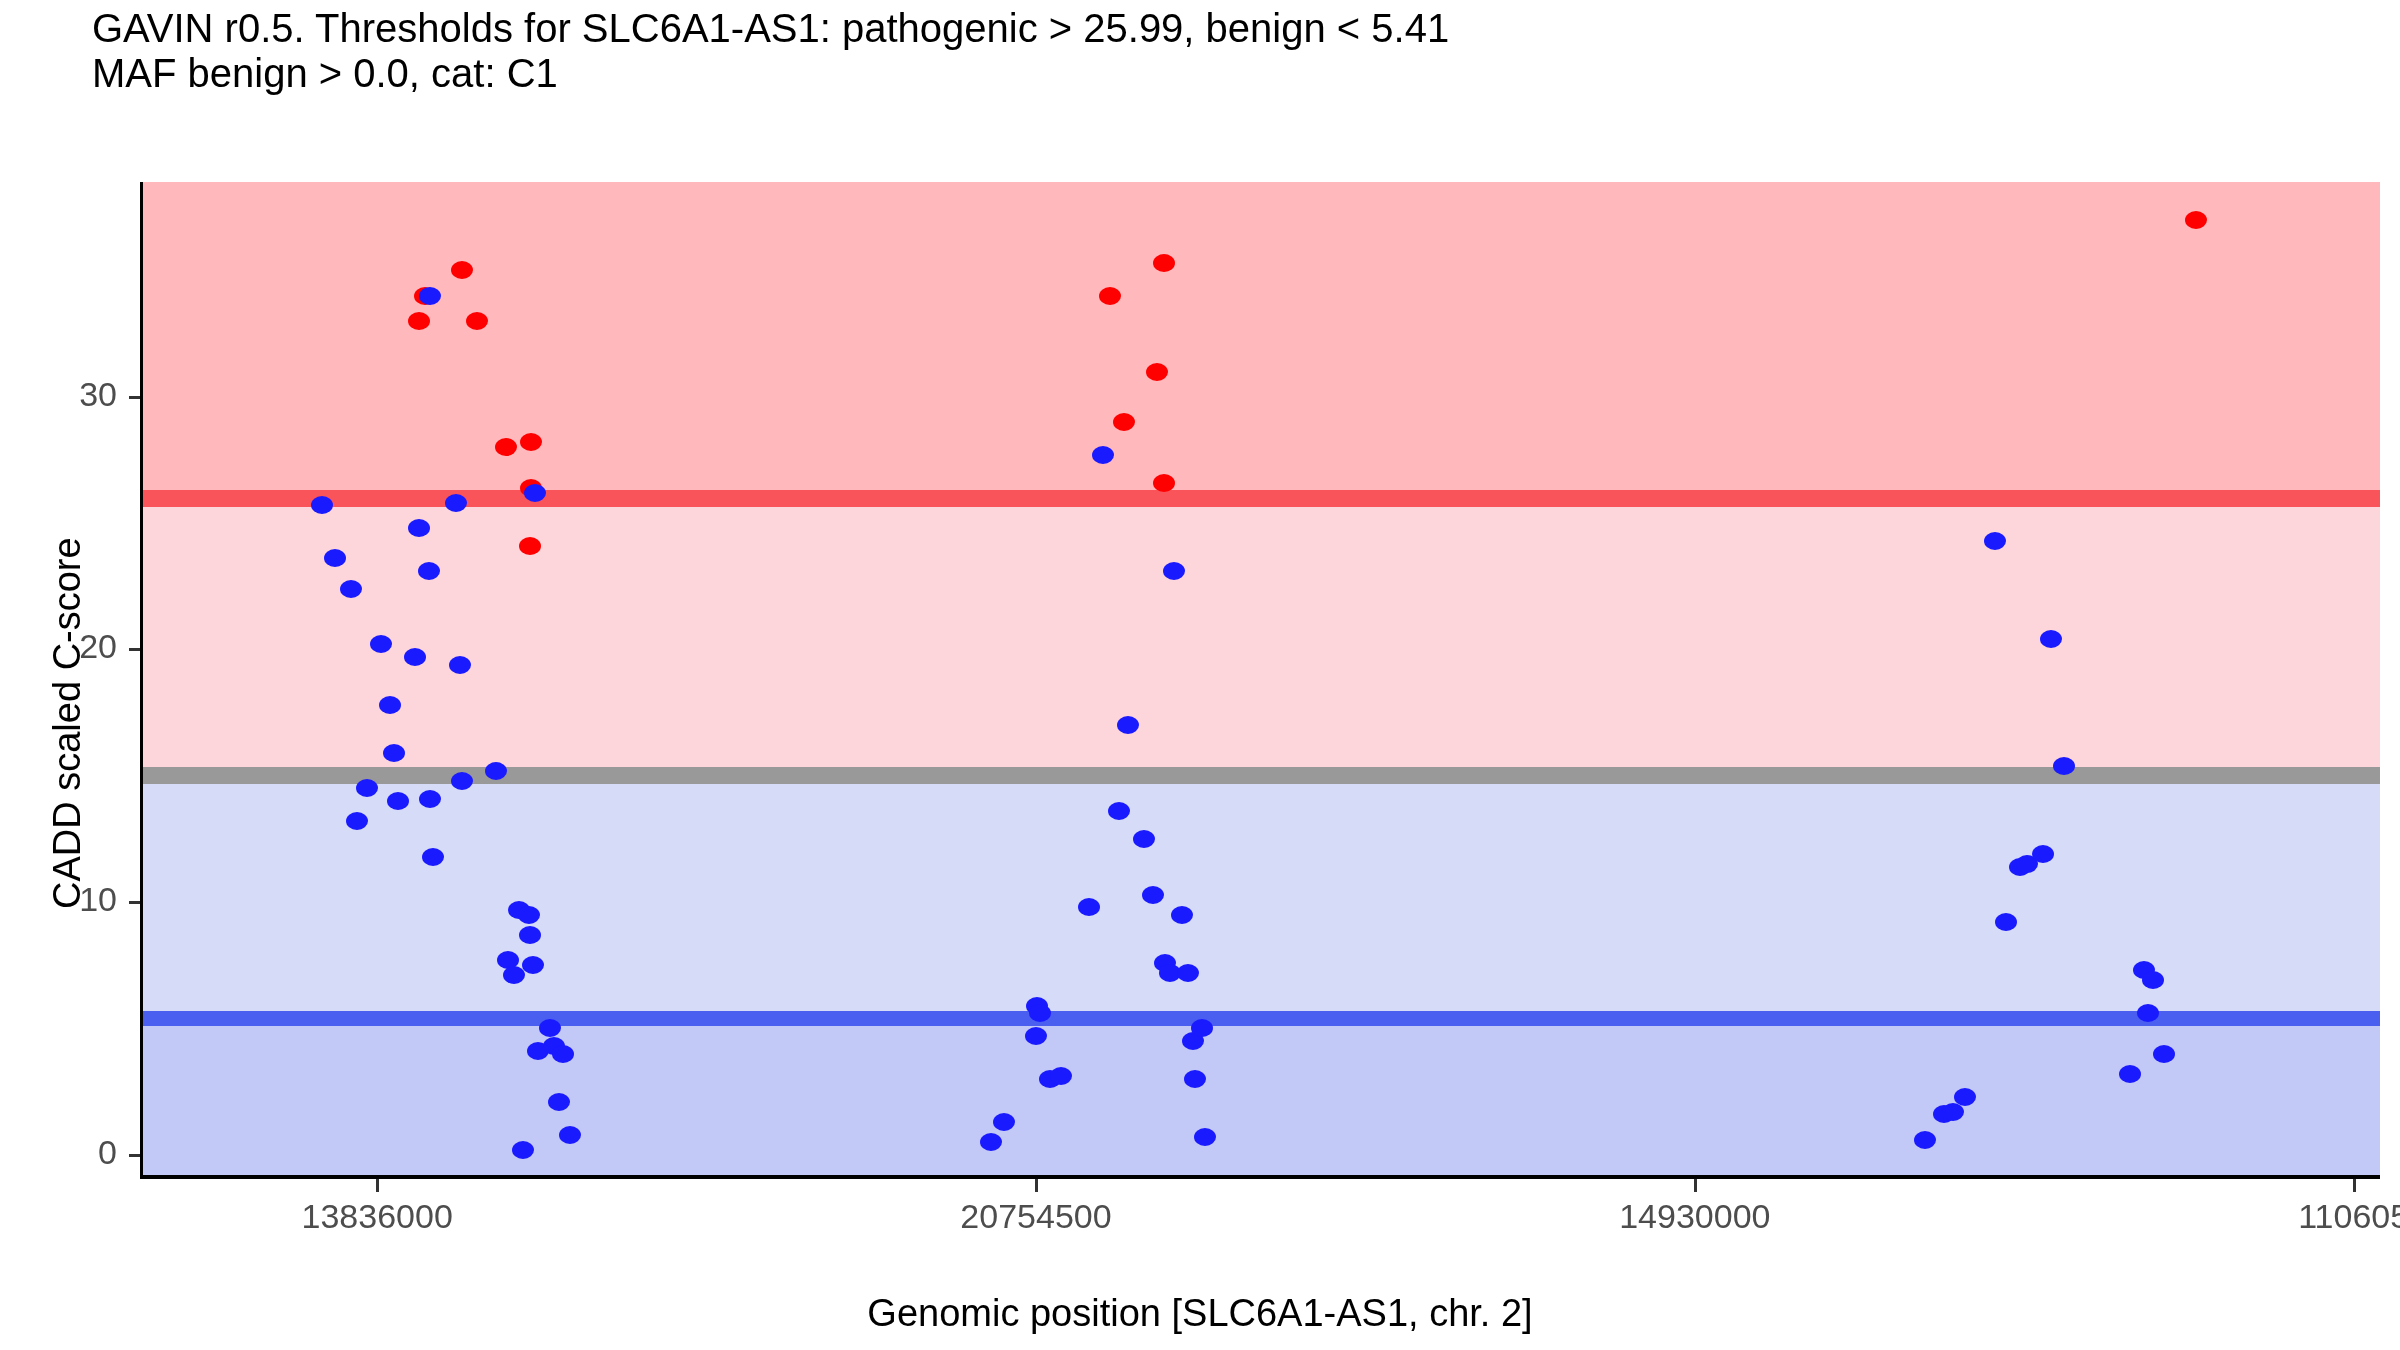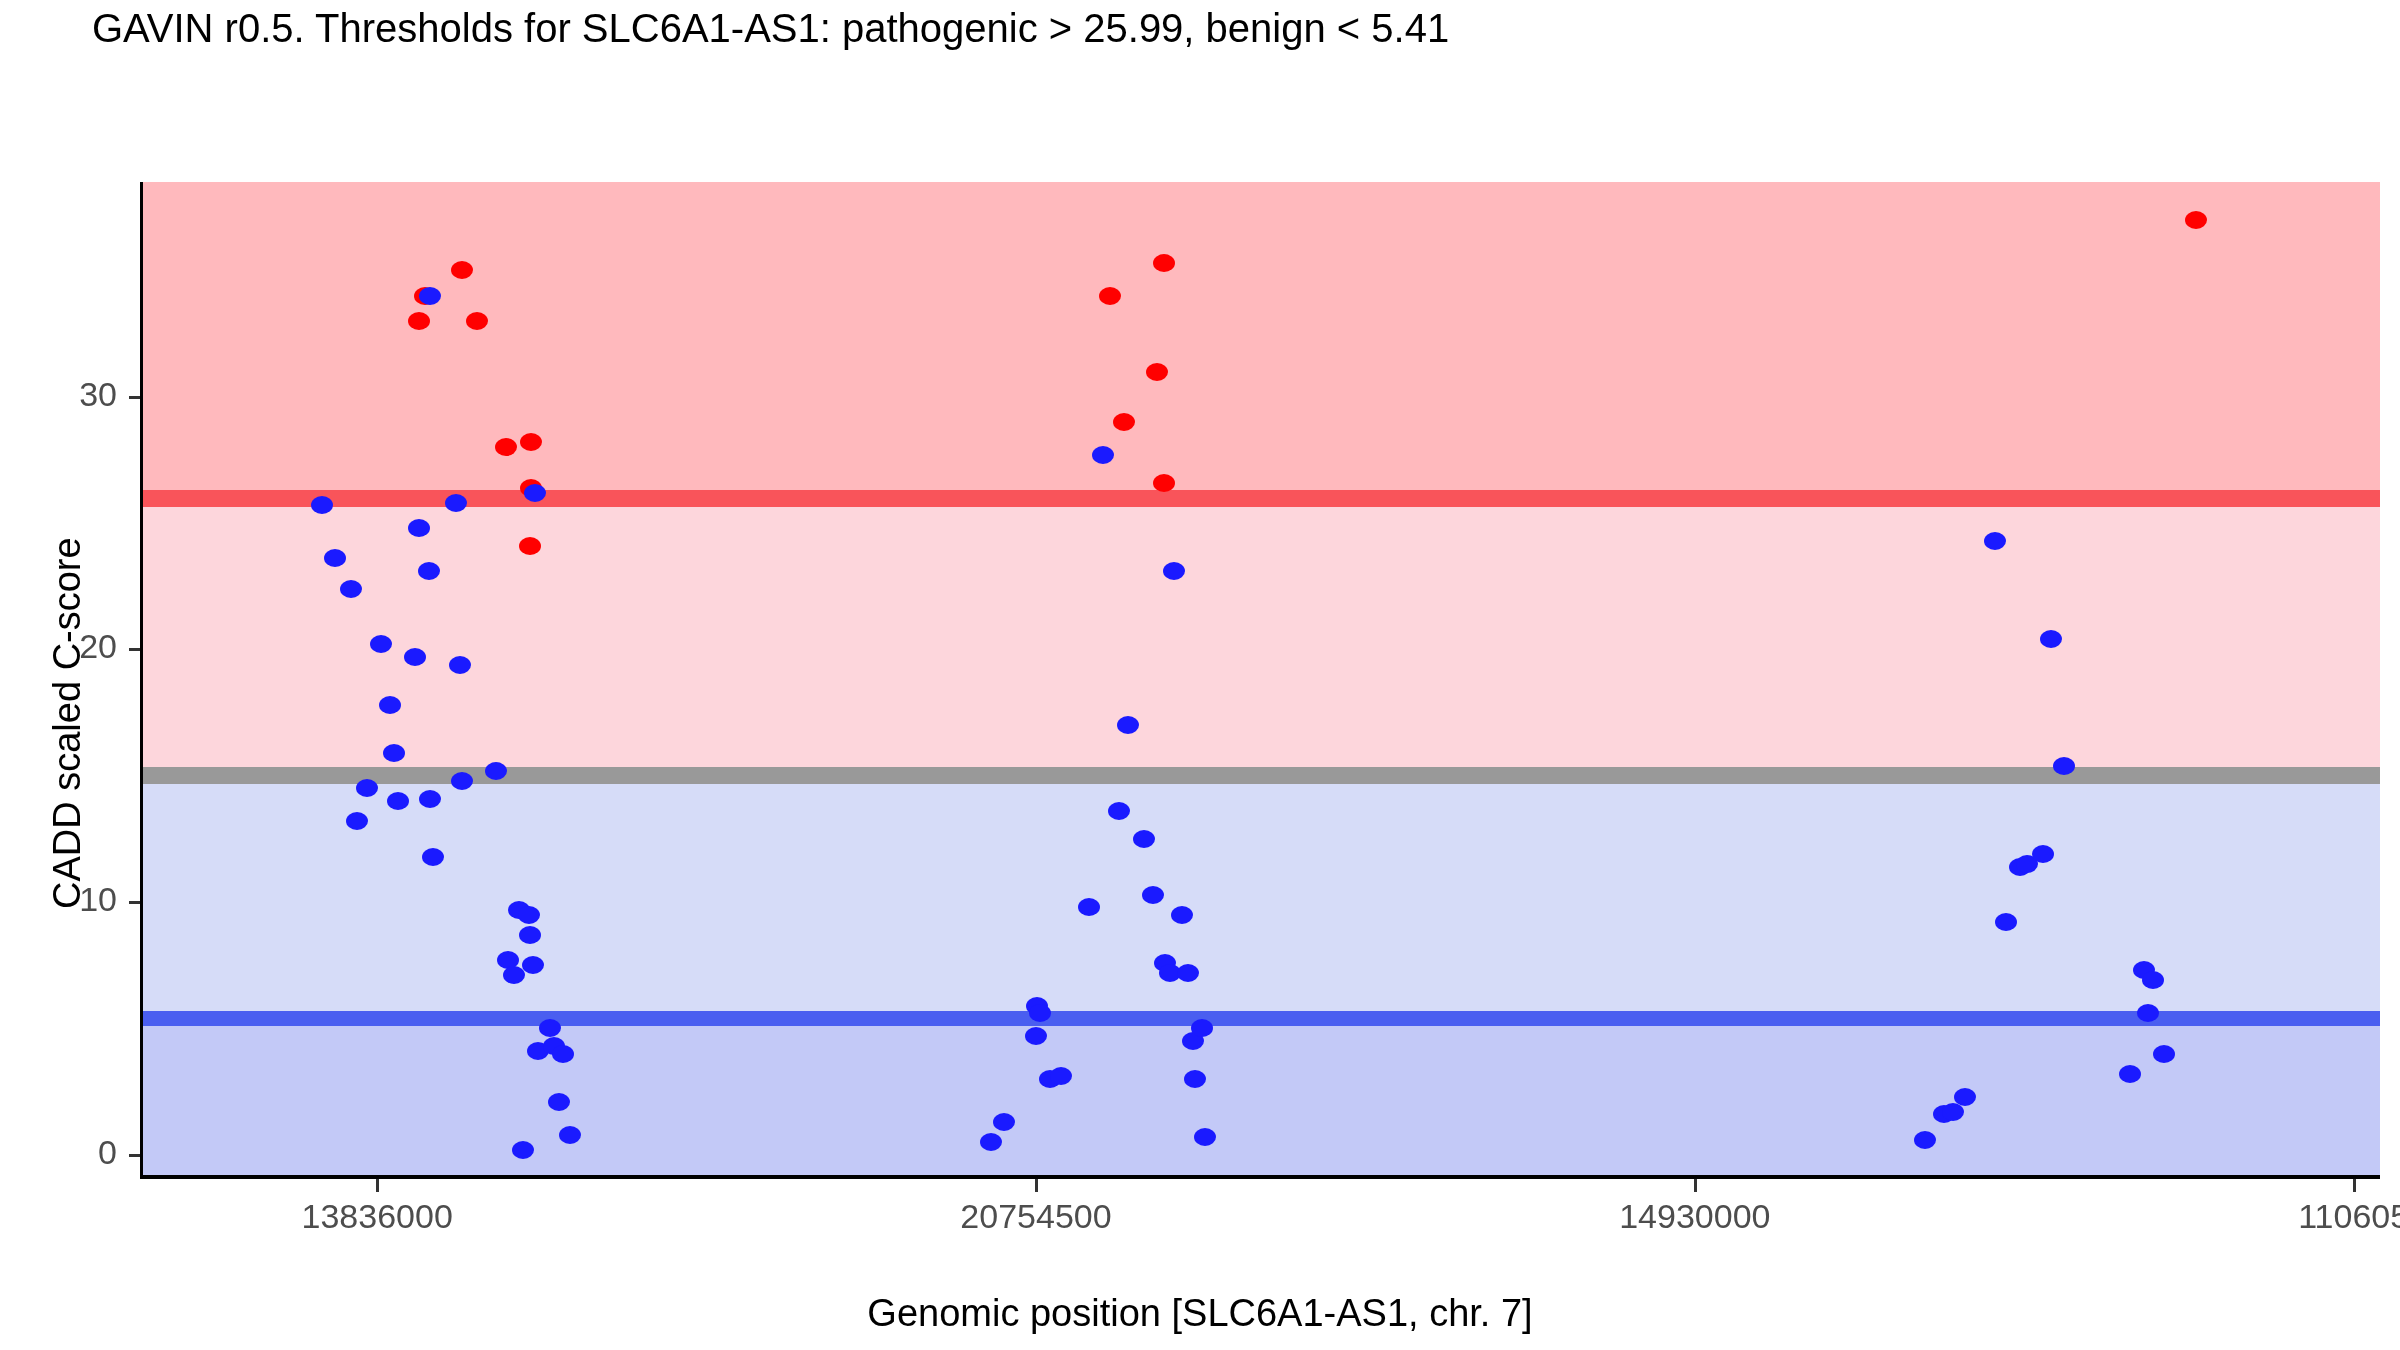--- a/index.html
+++ b/index.html
@@ -35,20 +35,21 @@
   .pt.red{background:#ff0000;width:22px;height:18px;}
   .pt.blue{background:#1a1aff;width:22px;height:18px;}
 </style>
 </head>
 <body>
 
 <div id="root">
 
   <div class="title-block">
     <div class="title-line">GAVIN r0.5. Thresholds for SLC6A1-AS1: pathogenic &gt; 25.99, benign &lt; 5.41</div>
+    <div class="title-line">MAF benign &gt; 0.0, cat: C1</div>
   </div>
 
   <div class="panel">
     <div class="panel-inner" id="panel-inner">
         <div class="band" style="top: 0px; height: 316.092px; background: rgb(255, 185, 189);"></div>
         <div class="band" style="top: 316.092px; height: 277.686px; background: rgb(253, 214, 220);"></div>
         <div class="band" style="top: 593.779px; height: 242.312px; background: rgb(214, 220, 248);"></div>
         <div class="band" style="top: 836.091px; height: 156.909px; background: rgb(195, 201, 247);"></div>
         <div class="hline" style="top: 307.592px; height: 17px; background: rgb(249, 84, 90);"></div>
         <div class="hline" style="top: 585.279px; height: 17px; background: rgb(153, 153, 153);"></div>
@@ -157,15 +158,15 @@
       <div class="xtick-label" style="left: 237.176px; top: 1197px;">13836000</div>
       <div class="xtick-mark" style="left: 1035px; top: 1179px;"></div>
       <div class="xtick-label" style="left: 896px; top: 1197px;">20754500</div>
       <div class="xtick-mark" style="left: 1693.82px; top: 1179px;"></div>
       <div class="xtick-label" style="left: 1554.82px; top: 1197px;">14930000</div>
       <div class="xtick-mark" style="left: 2352.65px; top: 1179px;"></div>
       <div class="xtick-label" style="left: 2213.65px; top: 1197px;">110605</div>
     </div>
 
   <div class="ylab" id="ylab" style="left: 46px; top: 908.5px;">CADD scaled C-score</div>
-  <div class="xlab" id="xlab" style="top: 1292px;">Genomic position [SLC6A1-AS1, chr. 7]</div>
+  <div class="xlab" id="xlab" style="top: 1292px;">Genomic position [SLC6A1-AS1, chr. 2]</div>
 
 </div>
 
 </body></html>

